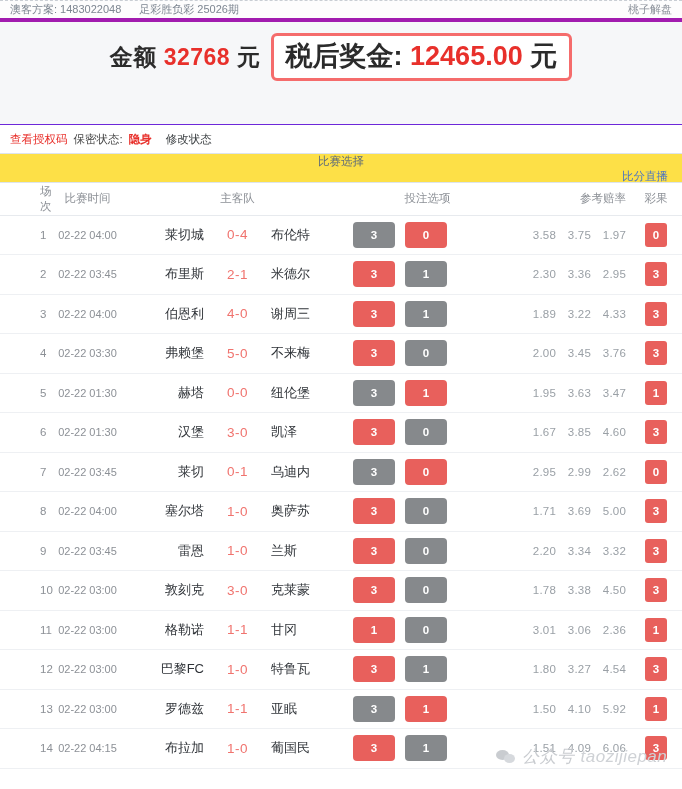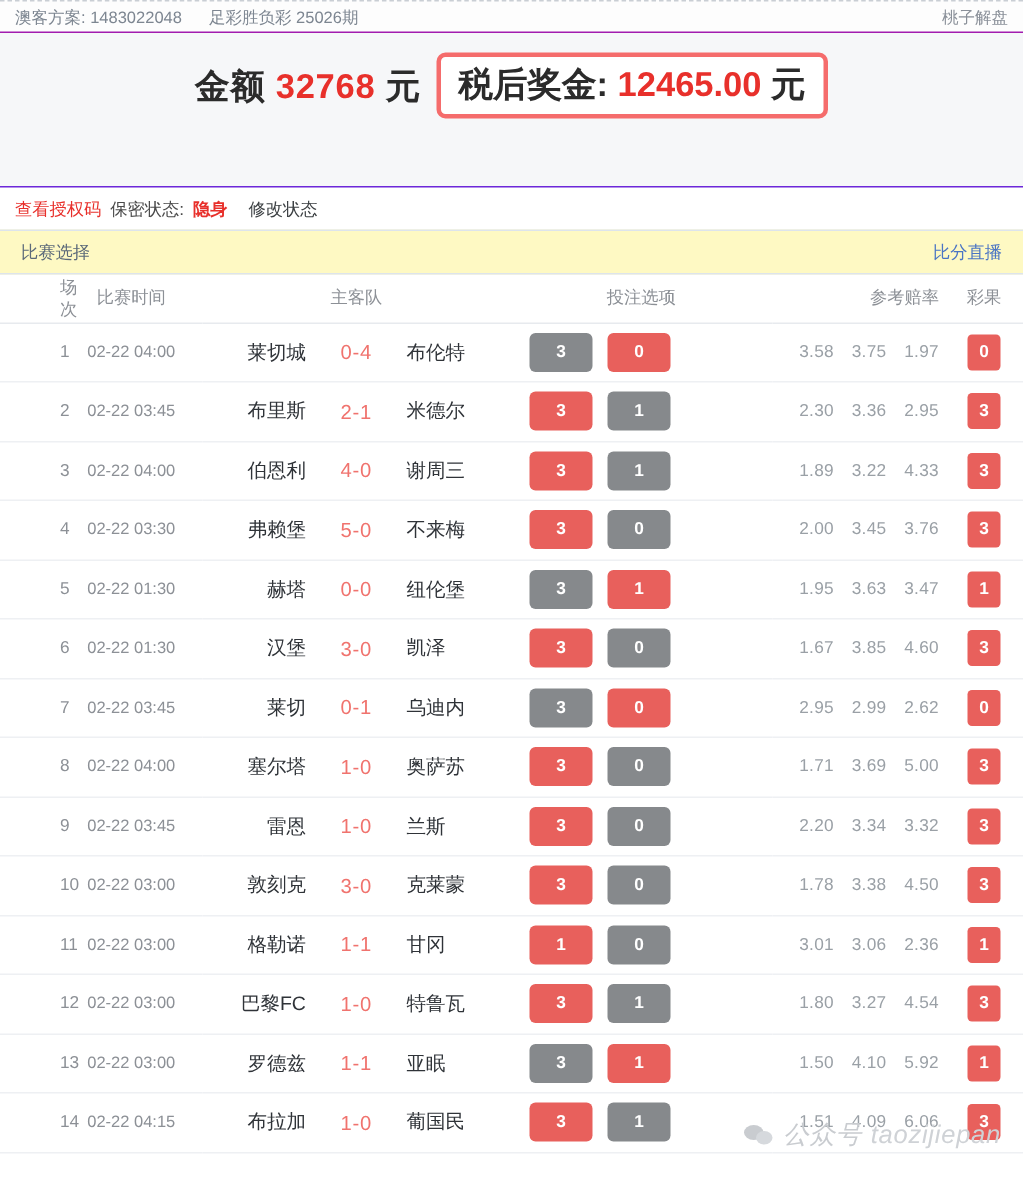--- a/index.html
+++ b/index.html
@@ -14,21 +14,21 @@
     width: 682px;
     height: 789px;
     position: relative;
     background: #fff;
   }
 
   
   .topbar {
     height: 22px;
     border-top: 1px dashed #c9ced4;
-    border-bottom: 1px solid #a21caf;
+    border-bottom: 4px solid #a21caf;
     display: flex;
     align-items: center;
     padding: 0 10px;
     background: #fdfdfd;
     font-size: 11px;
     color: #7d8691;
   }
   .topbar .meta-left { display: flex; gap: 18px; align-items: center; }
   .topbar .meta-right { margin-left: auto; color: #8a9099; }
 
@@ -55,21 +55,21 @@
     letter-spacing: 0.5px;
     padding-right: 10px;
     white-space: nowrap;
   }
   .amt-block .num { color: #e8302b; }
   .prize-box {
     border: 3px solid #f56c6c;
     border-radius: 6px;
     background: #ffffff;
     padding: 5px 12px 6px 12px;
-    font-size: 23px;
+    font-size: 27px;
     font-weight: bold;
     color: #2b2b2b;
     white-space: nowrap;
     line-height: 1.15;
   }
   .prize-box .num { color: #e8302b; }
   .sub-line {
     margin-top: 11px;
     font-size: 11.5px;
     color: #9aa0a8;
@@ -93,28 +93,29 @@
     text-align: center;
   }
   .statusbar .link-red { color: #e8302b; cursor: pointer; }
   .statusbar .lbl { color: #4a4a4a; }
   .statusbar .val-red { color: #e8302b; font-weight: bold; }
   .statusbar .link-dark { color: #3c4043; cursor: pointer; margin-left: 8px; }
 
   
   .selbar {
     height: 30px;
-    background: #fef9c3;
+    background: #fde047;
     border: 1px solid #dde4ec;
     border-left: 0; border-right: 0;
     display: flex;
     align-items: center;
     padding: 0 14px;
     font-size: 11.5px;
     color: #5c6a7a;
+    flex-direction: column;
   }
   .selbar .live { margin-left: auto; color: #4a74c4; cursor: pointer; }
 
   
   table.matches {
     width: 682px;
     border-collapse: collapse;
     table-layout: fixed;
     font-size: 11.5px;
   }

